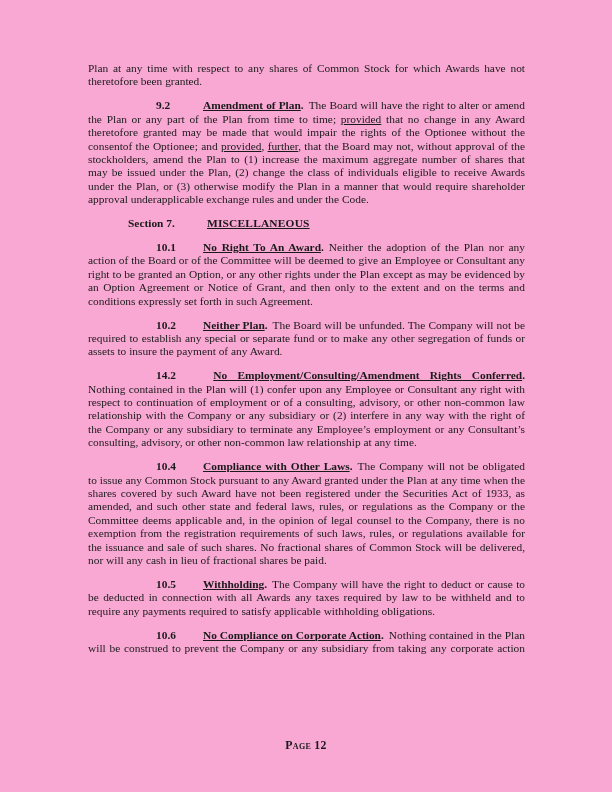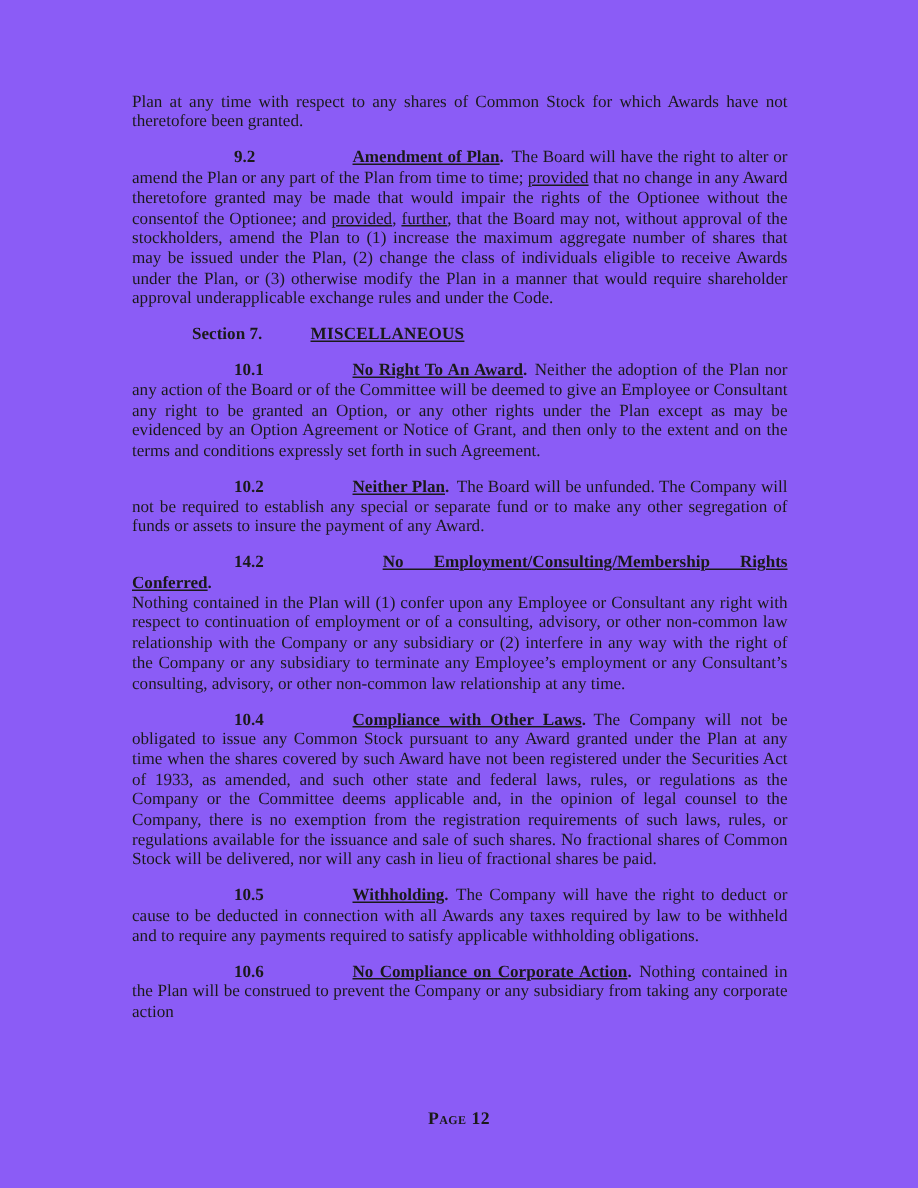--- a/index.html
+++ b/index.html
@@ -1,40 +1,40 @@
 <!DOCTYPE html>
 <html><head>
 <meta charset="utf-8">
 <style>
   html, body { margin: 0; padding: 0; background: #ffffff; }
   .page {
     position: relative;
     width: 612px;
     height: 792px;
-    background: #8b5cf6;
+    background: #f9a8d4;
     font-family: "Liberation Serif", "DejaVu Serif", serif;
     font-size: 11.4px;
     line-height: 13.4px;
     color: #1a1a1a;
     overflow: hidden;
   }
   .content {
     position: absolute;
     left: 88px;
     top: 62px;
     width: 437px;
   }
   .para {
     margin: 0 0 10.5px 0;
     text-align: justify;
   }
   .tab1 { display: inline-block; width: 68px; }
   .tab2 { display: inline-block; width: 40px; }
   .secnum { display: inline-block; width: 47px; font-weight: bold; }
-  .sectitle { font-weight: bold; margin-left: 32px; }
+  .sectitle { font-weight: bold; }
   .sectitle u, .sectitle span { text-decoration-thickness: 1px; }
   .secbody { margin-left: 5px; }
   .sec10label { display: inline-block; width: 79px; font-weight: bold; }
   .sec10title { font-weight: bold; letter-spacing: 0.2px; }
   .heading-line { text-align: justify; text-align-last: justify; }
   .block-body { text-align: justify; }
   .justify-last { text-align-last: justify; }
   .footer {
     position: absolute;
     top: 739px;
@@ -59,21 +59,21 @@
 
     <p class="para"><span class="tab1"></span><b class="secnum">9.2</b><b class="sectitle"><u>Amendment of Plan</u><span>.</span></b><span class="secbody">The Board will have the right to alter or amend the Plan or any part of the Plan from time to time; </span><u>provided</u><span> that no change in any Award theretofore granted may be made that would impair the rights of the Optionee without the consentof the Optionee; and </span><u>provided</u><span>, </span><u>further</u><span>, that the Board may not, without approval of the stockholders, amend the Plan to (1) increase the maximum aggregate number of shares that may be issued under the Plan, (2) change the class of individuals eligible to receive Awards under the Plan, or (3) otherwise modify the Plan in a manner that would require shareholder approval underapplicable exchange rules and under the Code.</span></p>
 
     <p class="para"><span class="tab2"></span><b class="sec10label">Section 7.</b><b class="sec10title"><u>MISCELLANEOUS</u></b></p>
 
     <p class="para"><span class="tab1"></span><b class="secnum">10.1</b><b class="sectitle"><u>No Right To An Award</u><span>.</span></b><span class="secbody">Neither the adoption of the Plan nor any action of the Board or of the Committee will be deemed to give an Employee or Consultant any right to be granted an Option, or any other rights under the Plan except as may be evidenced by an Option Agreement or Notice of Grant, and then only to the extent and on the terms and conditions expressly set forth in such Agreement.</span></p>
 
     <p class="para"><span class="tab1"></span><b class="secnum">10.2</b><b class="sectitle"><u>Neither Plan</u><span>.</span></b><span class="secbody">The Board will be unfunded. The Company will not be required to establish any special or separate fund or to make any other segregation of funds or assets to insure the payment of any Award.</span></p>
 
     <div class="para">
-      <div class="heading-line"><span class="tab1"></span><b class="secnum">14.2</b> <b class="sectitle"><u>No Employment/Consulting/Membership Rights Conferred</u><span>.</span></b></div>
+      <div class="heading-line"><span class="tab1"></span><b class="secnum">14.2</b> <b class="sectitle"><u>No Employment/Consulting/Amendment Rights Conferred</u><span>.</span></b></div>
       <div class="block-body">Nothing contained in the Plan will (1) confer upon any Employee or Consultant any right with respect to continuation of employment or of a consulting, advisory, or other non-common law relationship with the Company or any subsidiary or (2) interfere in any way with the right of the Company or any subsidiary to terminate any Employee’s employment or any Consultant’s consulting, advisory, or other non-common law relationship at any time.</div>
     </div>
 
     <p class="para"><span class="tab1"></span><b class="secnum">10.4</b><b class="sectitle"><u>Compliance with Other Laws</u><span>.</span></b><span class="secbody">The Company will not be obligated to issue any Common Stock pursuant to any Award granted under the Plan at any time when the shares covered by such Award have not been registered under the Securities Act of 1933, as amended, and such other state and federal laws, rules, or regulations as the Company or the Committee deems applicable and, in the opinion of legal counsel to the Company, there is no exemption from the registration requirements of such laws, rules, or regulations available for the issuance and sale of such shares. No fractional shares of Common Stock will be delivered, nor will any cash in lieu of fractional shares be paid.</span></p>
 
     <p class="para"><span class="tab1"></span><b class="secnum">10.5</b><b class="sectitle"><u>Withholding</u><span>.</span></b><span class="secbody">The Company will have the right to deduct or cause to be deducted in connection with all Awards any taxes required by law to be withheld and to require any payments required to satisfy applicable withholding obligations.</span></p>
 
     <p class="para justify-last"><span class="tab1"></span><b class="secnum">10.6</b><b class="sectitle"><u>No Compliance on Corporate Action</u><span>.</span></b><span class="secbody">Nothing contained in the Plan will be construed to prevent the Company or any subsidiary from taking any corporate action</span></p>
 
   </div>

